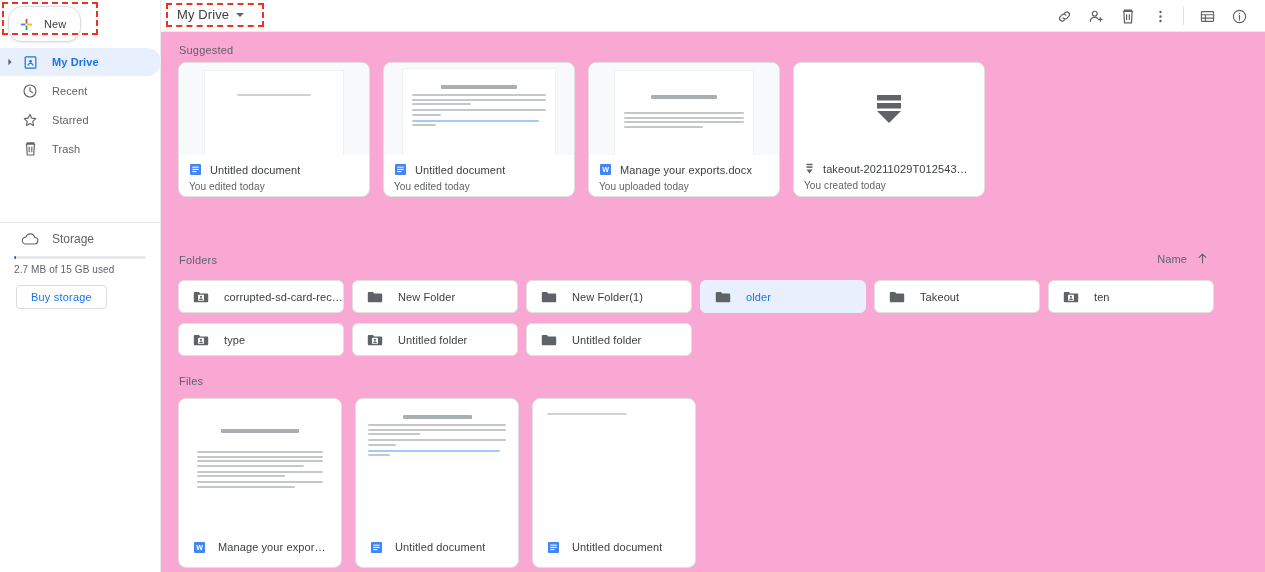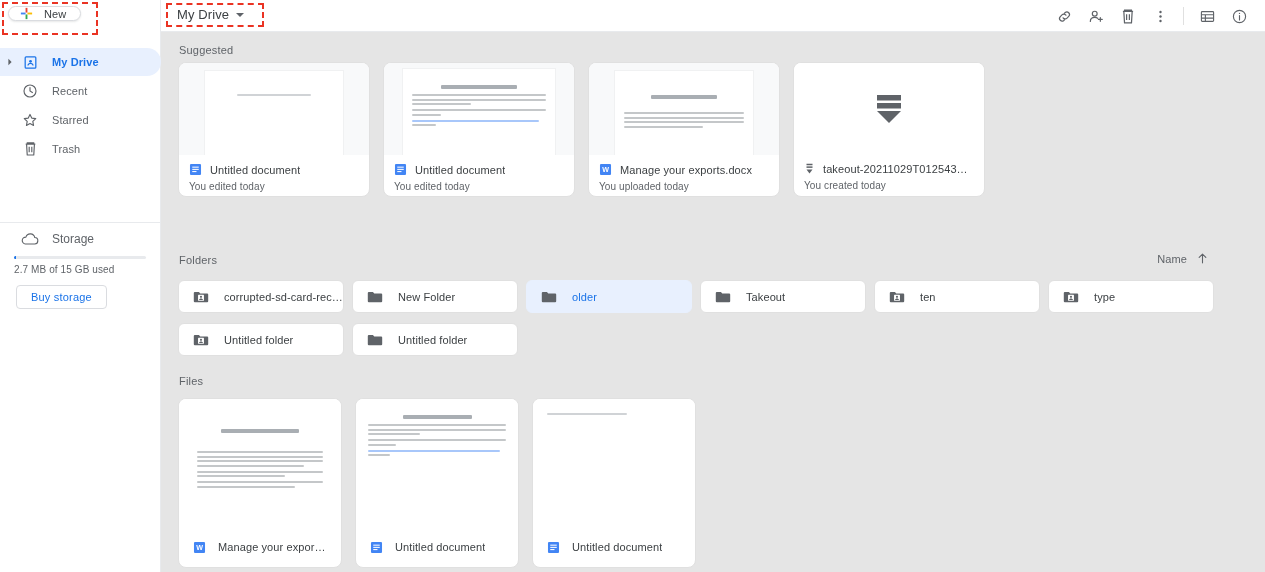--- a/index.html
+++ b/index.html
@@ -16,21 +16,21 @@
   
   .sidebar {
     position: absolute; left: 0; top: 0;
     width: 161px; height: 572px;
     background: #fff;
     border-right: 1px solid #e8eaed;
   }
   .new-btn-wrap { position: absolute; left: 8px; top: 6px; }
   .new-btn {
     display: flex; align-items: center; gap: 10px;
-    height: 15px; padding: 0 14px 0 10px;
+    height: 36px; padding: 0 14px 0 10px;
     border: 1px solid #dadce0; border-radius: 14px;
     background: #fff; cursor: pointer;
     box-shadow: 0 1px 2px rgba(60,64,67,.12);
   }
   .new-btn-label { font-size: 11px; color: #3c4043; letter-spacing:.1px;}
   .annot {
     position: absolute; border: 2px dashed #ea3323;
     pointer-events: none; z-index: 30;
   }
   #annot-new { left: 2px; top: 2px; width: 96px; height: 33px; }
@@ -99,21 +99,21 @@
   .hdr-tools { position:absolute; right: 10px; top: 0; height:32px; display:flex; align-items:center; gap: 0px;}
   .tool {
     width: 32px; height: 32px; display:flex; align-items:center; justify-content:center;
     cursor:pointer; border-radius:50%;
   }
   .tool-sep { width:1px; height:18px; background:#e0e0e0; margin: 0 7px; }
 
   
   .main {
     position:absolute; left: 161px; top: 32px; right:0; bottom:0;
-    background:#e5e5e5; overflow:hidden;
+    background:#f9a8d4; overflow:hidden;
   }
   .sec-title {
     font-size: 11px; color: #5f6368; letter-spacing:.2px;
   }
 
   
   .suggested-label { position:absolute; left: 18px; top: 12px; }
   .sug-row { position:absolute; left: 17px; top: 30px; display:flex; gap: 13px; }
   .sug-card {
     width: 192px; height: 135px; border:1px solid #e0e0e0; border-radius: 8px;
@@ -452,20 +452,28 @@
 
       <div class="folder-chip">
         <span>
           <svg class="ico" width="16" height="14" viewBox="0 0 20 17" fill="#5f6368">
             <path d="M1 3.4a1.3 1.3 0 011.3-1.3h5.1l1.7 1.9h8.6A1.3 1.3 0 0119 5.3v8.4a1.3 1.3 0 01-1.3 1.3H2.3A1.3 1.3 0 011 13.7z"></path>
           </svg>
         </span>
         <span class="folder-name">New Folder</span>
       </div>
 
+      <div class="folder-chip">
+        <span>
+          <svg class="ico" width="16" height="14" viewBox="0 0 20 17" fill="#5f6368">
+            <path d="M1 3.4a1.3 1.3 0 011.3-1.3h5.1l1.7 1.9h8.6A1.3 1.3 0 0119 5.3v8.4a1.3 1.3 0 01-1.3 1.3H2.3A1.3 1.3 0 011 13.7z"></path>
+          </svg>
+        </span>
+        <span class="folder-name">New Folder(1)</span>
+      </div>
 
       <div class="folder-chip selected">
         <span>
           <svg class="ico" width="16" height="14" viewBox="0 0 20 17" fill="#5f6368">
             <path d="M1 3.4a1.3 1.3 0 011.3-1.3h5.1l1.7 1.9h8.6A1.3 1.3 0 0119 5.3v8.4a1.3 1.3 0 01-1.3 1.3H2.3A1.3 1.3 0 011 13.7z"></path>
           </svg>
         </span>
         <span class="folder-name">older</span>
       </div>
 

